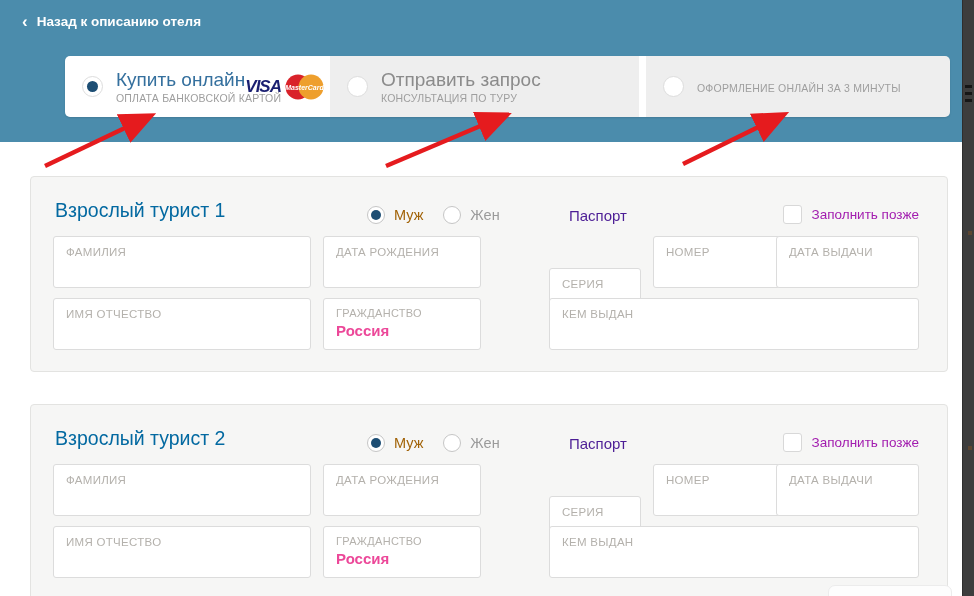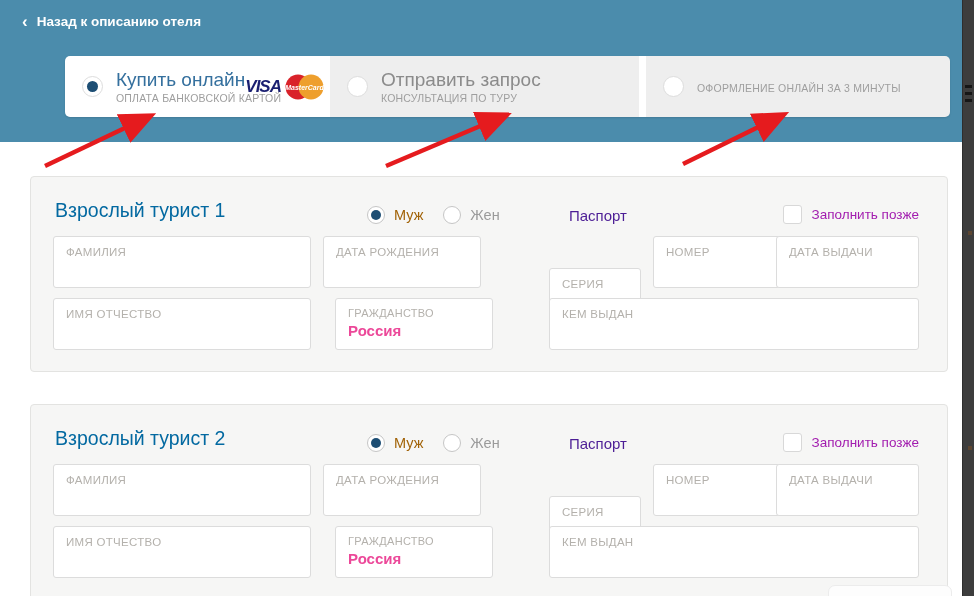--- a/index.html
+++ b/index.html
@@ -58,21 +58,21 @@
          border-radius:3px; }
   input.fld { padding:10px 12px 30px 12px; font-family:"Liberation Sans", sans-serif; font-size:11.5px;
          color:#555555; letter-spacing:.3px; outline:none; }
   input.fld::placeholder { color:#b4b1ac; opacity:1; }
   .f-surname  { left:22px;  top:59px;  width:258px; height:52px; }
   .f-birth    { left:292px; top:59px;  width:158px; height:52px; }
   .f-series   { left:518px; top:59px;  width:92px;  height:52px;margin-top:32px; }
   .f-number   { left:622px; top:59px;  width:134px; height:52px; }
   .f-issue    { left:745px; top:59px;  width:143px; height:52px; }
   .f-name     { left:22px;  top:121px; width:258px; height:52px; }
-  .f-citizen  { left:304px; top:121px; width:158px; height:52px; padding:8px 12px; cursor:pointer; }
+  .f-citizen  { left:292px; top:121px; width:158px; height:52px; padding:8px 12px; cursor:pointer; }
   .f-issuedby { left:518px; top:121px; width:370px; height:52px; }
   .cit-label { font-size:11px; color:#b4b1ac; letter-spacing:.3px; }
   .cit-value { font-size:15px; font-weight:bold; color:#ec4899; margin-top:3px; }
 
   
   .arrows { position:absolute; left:0; top:0; pointer-events:none; z-index:50; }
 
   
   .edge { position:absolute; right:0; top:0; width:11px; height:596px; background:#3d3d3d;
           border-left:1px solid #2e2e2e; z-index:60; }

